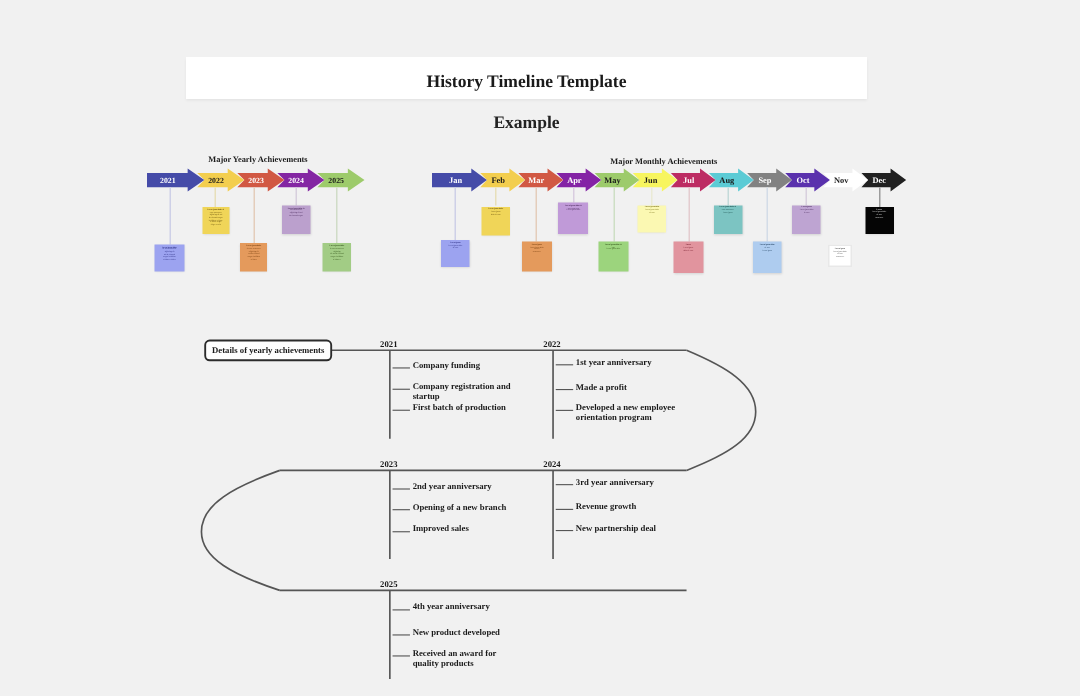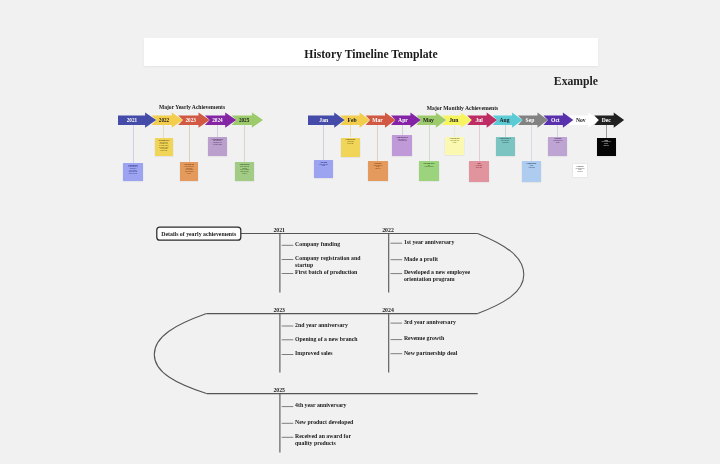--- a/index.html
+++ b/index.html
@@ -1,22 +1,22 @@
 <!DOCTYPE html>
 <html><head>
 <meta charset="utf-8">
 <title>History Timeline Template</title>
 <style>
   html,body{margin:0;padding:0;}
   body{-webkit-font-smoothing:antialiased;width:720px;height:464px;background:#f1f1f1;font-family:"Liberation Serif",serif;overflow:hidden;position:relative;}
-  #stage{position:absolute;left:0;top:0;width:660px;height:464px;margin-left:20px;}
+  #stage{position:absolute;left:0;top:0;width:660px;height:464px;}
   .abs{position:absolute;}
   #title-card{left:124px;top:38.4px;width:454px;height:27.8px;background:#ffffff;box-shadow:0 1px 2px rgba(0,0,0,0.06);}
   #title-text{width:100%;text-align:center;font-size:11.7px;font-weight:bold;color:#1a1a1a;line-height:33px;}
-  #example-text{left:124px;top:74.8px;width:454px;text-align:right;font-size:11.7px;font-weight:bold;color:#222;line-height:14px;}
+  #example-text{left:124px;top:74.8px;width:454px;text-align:center;font-size:11.7px;font-weight:bold;color:#222;line-height:14px;}
   .sec-title{font-size:5.6px;font-weight:bold;color:#1a1a1a;text-align:center;line-height:5.6px;}
   svg{display:block;overflow:visible;}
   .note{box-sizing:border-box;padding:1.8px 0.8px 0 0.8px;overflow:hidden;box-shadow:0 0.5px 1.5px rgba(0,0,0,0.13);}
   .nl{font-size:1.25px;line-height:1.72px;text-align:center;white-space:nowrap;letter-spacing:-0.03px;}
   .conn{}
   .flow-boxlabel{display:flex;align-items:center;justify-content:center;font-size:5.8px;font-weight:bold;color:#1a1a1a;}
   .flow-year{font-size:5.8px;font-weight:bold;color:#1a1a1a;line-height:5.8px;}
   .flow-item{font-size:5.8px;font-weight:bold;color:#1a1a1a;line-height:6.4px;}
 </style>
 </head>

